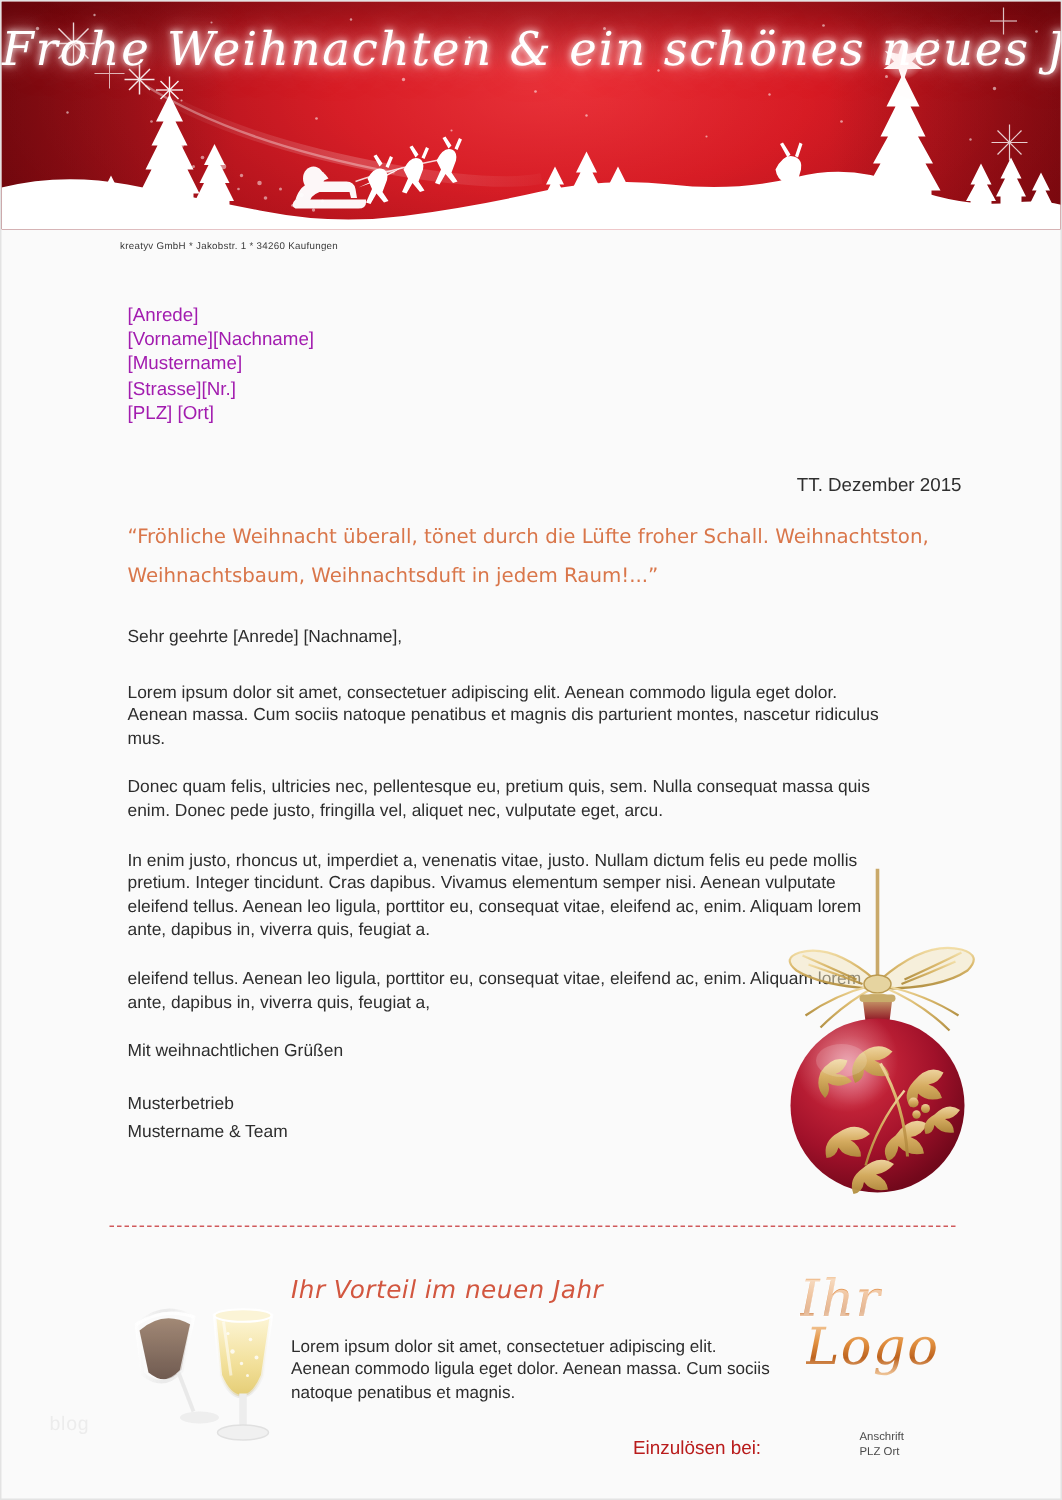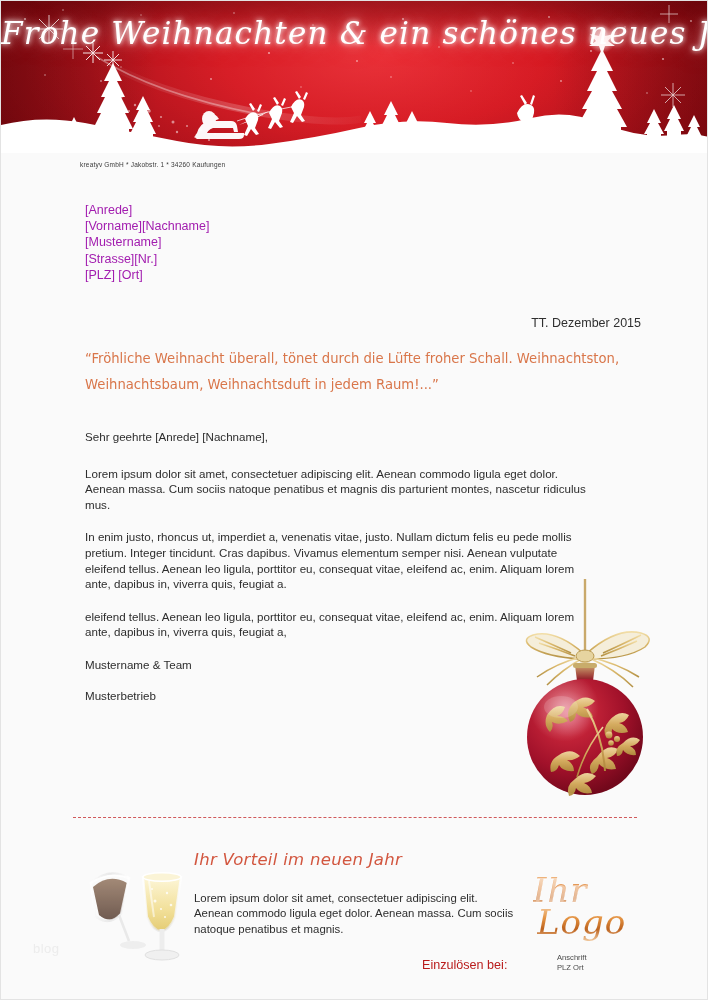--- a/index.html
+++ b/index.html
@@ -111,21 +111,21 @@
   
   .letter-body {
     position: absolute;
     left: 84px;
     top: 412px;
     width: 508px;
     font-size: 11.6px;
     line-height: 15.6px;
     color: #2d2d2d;
   }
-  .letter-body p { margin: 16px 0 17px 0; }
+  .letter-body p { margin: 4px 0 17px 0; }
   .letter-body p.salutation { margin-bottom: 21px; }
   .letter-body p.signoff { margin-bottom: 19px; }
   .letter-body p.signature { margin-bottom: 0; line-height: 15.4px; }
 
   
   .ornament {
     position: absolute;
     left: 512px;
     top: 578px;
     width: 160px;
@@ -188,21 +188,20 @@
   }
   .logo-script {
     position: absolute;
     left: 0;
     top: 0;
     width: 150px;
     height: 108px;
     font-family: "DejaVu Serif", serif;
     font-style: italic;
     color: #e8a979;
-    margin-top: 24px;
   }
   .logo-line1 {
     position: absolute;
     left: 10px;
     top: 2px;
     font-size: 34px;
     letter-spacing: 1px;
     background: linear-gradient(180deg, #f7cfa5 0%, #e08b43 45%, #c96f2b 70%, #f3c79c 100%);
     -webkit-background-clip: text;
     background-clip: text;
@@ -215,21 +214,21 @@
     top: 34px;
     font-size: 34px;
     letter-spacing: 1px;
     background: linear-gradient(180deg, #f9dcba 0%, #e2903f 42%, #bd631f 68%, #f5d0a6 100%);
     -webkit-background-clip: text;
     background-clip: text;
     color: transparent;
   }
   .logo-address {
     position: absolute;
-    left: 556px;
+    left: 572px;
     top: 952px;
     font-size: 7.6px;
     line-height: 10px;
     color: #4a4a4a;
   }
 
   
   .watermark {
     position: absolute;
     left: 32px;
@@ -432,24 +431,26 @@
     <div>[PLZ] [Ort]</div>
   </div>
 
   <div class="date-line">TT. Dezember 2015</div>
 
   <div class="quote">“Fröhliche Weihnacht überall, tönet durch die Lüfte froher Schall. Weihnachtston, Weihnachtsbaum, Weihnachtsduft in jedem Raum!...”</div>
 
   <div class="letter-body">
     <p class="salutation">Sehr geehrte [Anrede] [Nachname],</p>
     <p>Lorem ipsum dolor sit amet, consectetuer adipiscing elit. Aenean commodo ligula eget dolor. Aenean massa. Cum sociis natoque penatibus et magnis dis parturient montes, nascetur ridiculus mus.</p>
+    <p>Donec quam felis, ultricies nec, pellentesque eu, pretium quis, sem. Nulla consequat massa quis enim. Donec pede justo, fringilla vel, aliquet nec, vulputate eget, arcu.</p>
     <p>In enim justo, rhoncus ut, imperdiet a, venenatis vitae, justo. Nullam dictum felis eu pede mollis pretium. Integer tincidunt. Cras dapibus. Vivamus elementum semper nisi. Aenean vulputate eleifend tellus. Aenean leo ligula, porttitor eu, consequat vitae, eleifend ac, enim. Aliquam lorem ante, dapibus in, viverra quis, feugiat a.</p>
     <p>eleifend tellus. Aenean leo ligula, porttitor eu, consequat vitae, eleifend ac, enim. Aliquam lorem ante, dapibus in, viverra quis, feugiat a,</p>
+    <p class="signoff">Mit weihnachtlichen Grüßen</p>
+    <p class="signature">Musterbetrieb</p>
     <p class="signature">Mustername &amp; Team</p>
-    <p class="signature">Musterbetrieb</p>
   </div>
 
   <svg class="ornament" viewBox="0 0 160 222">
     <defs>
       <radialGradient id="ballGrad" cx="36%" cy="30%" r="72%">
         <stop offset="0%" stop-color="#e05a72"></stop>
         <stop offset="28%" stop-color="#c32338"></stop>
         <stop offset="66%" stop-color="#a1112a"></stop>
         <stop offset="100%" stop-color="#72081b"></stop>
       </radialGradient>

